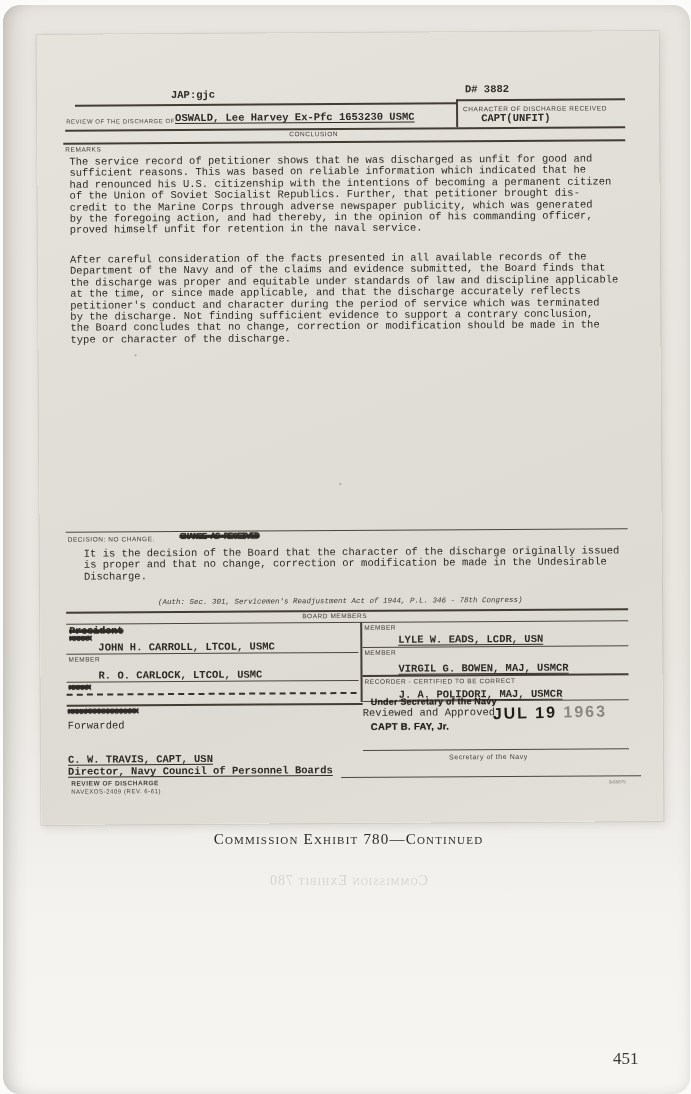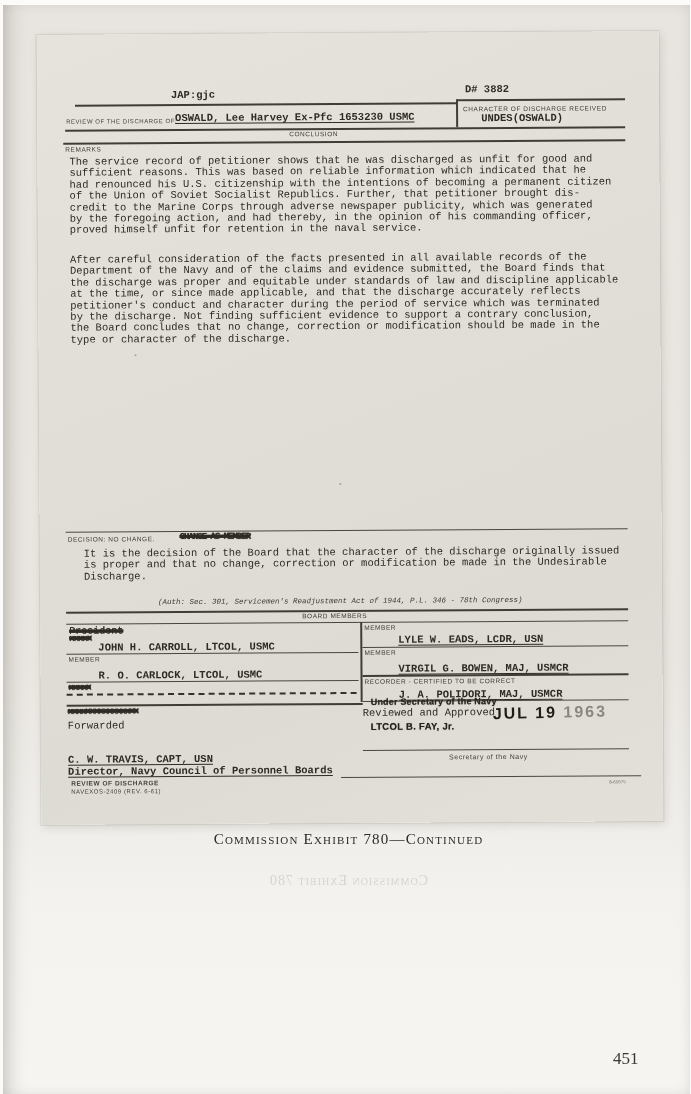--- a/index.html
+++ b/index.html
@@ -1,35 +1,35 @@
 <!DOCTYPE html>
 <html><head>
 <meta charset="utf-8">
 <style>
   html,body{margin:0;padding:0;background:#ffffff;}
   .canvas{position:relative;width:691px;height:1094px;overflow:hidden;
     background:#fbfbfa;font-family:"Liberation Sans",sans-serif;}
   .bookpage{position:absolute;left:3px;top:5px;right:1px;bottom:0;
     background:linear-gradient(180deg,#e8e5e0 0%,#e9e6e1 60%,#eeece8 72%,#f3f2ef 82%,#f6f5f2 100%);
-    box-shadow:inset 14px 0 22px -14px rgba(90,85,75,.45), inset -6px 0 14px -8px rgba(120,115,105,.25);}
+    box-shadow:inset 14px 0 22px -14px rgba(90,85,75,.45), inset -6px 0 14px -8px rgba(120,115,105,.25);border-radius:17px;}
   .photostat{position:absolute;left:36px;top:28px;width:622px;height:790px;
     background:linear-gradient(160deg,#e6e3dd 0%,#e1ded8 40%,#dedbd4 75%,#e3e0da 100%);
     transform:rotate(-0.35deg);
     box-shadow:0 0 0 1px rgba(160,155,145,.25), 2px 3px 8px rgba(100,95,85,.18);}
   .abs{position:absolute;}
   .mono{font-family:"Liberation Mono","DejaVu Sans Mono",monospace;color:#2e2a25;}
   .typed{font-size:10.5px;line-height:11.4px;white-space:pre-line;}
   .typed-b{font-weight:bold;}
   .lbl{font-family:"Liberation Sans",sans-serif;font-size:6.5px;letter-spacing:.55px;
     color:#46423b;white-space:nowrap;}
   .rule{position:absolute;background:#413d35;height:2px;}
   .rule-thin{height:1.3px;background:#4a463e;}
   .vrule{position:absolute;background:#413d35;width:1.5px;}
   .underline-name{text-decoration:underline;text-underline-offset:2px;}
-  .struck{font-weight:normal;text-decoration:line-through;text-decoration-thickness:2.5px;
+  .struck{font-weight:bold;text-decoration:line-through;text-decoration-thickness:2.5px;
     text-shadow:0 0 .6px #2e2a25;}
   .xover{font-weight:bold;letter-spacing:-1px;text-decoration:line-through;
     text-decoration-thickness:3px;text-shadow:0 0 1px #2e2a25;}
   .dashes{position:absolute;border-top:2.6px dashed #35312b;height:0;}
   .stamp-name{font-family:"Liberation Sans",sans-serif;font-weight:bold;font-size:9.5px;
     color:#25221d;letter-spacing:.3px;text-shadow:0 0 .7px rgba(37,34,29,.7);white-space:nowrap;}
   .stamp-title{font-family:"Liberation Sans",sans-serif;font-weight:bold;font-size:9px;
     color:#2a261f;letter-spacing:.2px;text-shadow:0 0 1px rgba(42,38,31,.75);white-space:nowrap;}
   .datestamp{font-family:"Liberation Sans",sans-serif;font-weight:bold;font-size:16px;
     color:#1f1c17;letter-spacing:2px;white-space:nowrap;transform:rotate(-1deg);}
@@ -55,21 +55,21 @@
 
       <div class="abs mono typed typed-b" style="left:134px;top:56px;">JAP:gjc</div>
       <div class="abs mono typed typed-b" style="left:428px;top:52px;">D# 3882</div>
       <div class="rule" style="left:38px;top:70px;width:382px;"></div>
       <div class="rule" style="left:420px;top:67px;width:168px;"></div>
       <div class="vrule" style="left:419px;top:67px;height:28px;"></div>
 
       <div class="abs lbl" style="left:29px;top:84px;font-size:6px;">REVIEW OF THE DISCHARGE OF:</div>
       <div class="abs mono typed typed-b underline-name" style="left:138px;top:79px;">OSWALD, Lee Harvey  Ex-Pfc  1653230  USMC</div>
       <div class="abs lbl" style="left:426px;top:73px;">CHARACTER OF DISCHARGE RECEIVED</div>
-      <div class="abs mono typed typed-b" style="left:444px;top:81px;">UNDES(OSWALD)</div>
+      <div class="abs mono typed typed-b" style="left:444px;top:81px;">CAPT(UNFIT)</div>
 
       <div class="rule" style="left:28px;top:95px;width:560px;"></div>
       <div class="abs lbl" style="left:252px;top:97px;">CONCLUSION</div>
       <div class="rule" style="left:26px;top:108px;width:562px;"></div>
       <div class="abs lbl" style="left:28px;top:111px;">REMARKS</div>
 
       <div class="abs mono typed" style="left:32px;top:122px;width:580px;">The service record of petitioner shows that he was discharged as unfit for good and
 sufficient reasons.  This was based on reliable information which indicated that he
 had renounced his U.S. citizenship with the intentions of becoming a permanent citizen
 of the Union of Soviet Socialist Republics.  Further, that petitioner brought dis-
@@ -80,21 +80,21 @@
 Department of the Navy and of the claims and evidence submitted, the Board finds that
 the discharge was proper and equitable under standards of law and discipline applicable
 at the time, or since made applicable, and that the discharge accurately reflects
 petitioner's conduct and character during the period of service which was terminated
 by the discharge.  Not finding sufficient evidence to support a contrary conclusion,
 the Board concludes that no change, correction or modification should be made in the
 type or character of the discharge.</div>
 
       <div class="rule rule-thin" style="left:26px;top:497px;width:562px;"></div>
       <div class="abs lbl" style="left:28px;top:501px;">DECISION:   NO CHANGE.</div>
-      <div class="abs mono xover" style="left:140px;top:498px;font-size:9px;">CHANGE AS MEMBER</div>
+      <div class="abs mono xover" style="left:140px;top:498px;font-size:9px;">CHANGE AS RECEIVED</div>
       <div class="abs mono typed" style="left:44px;top:514px;width:560px;">It is the decision of the Board that the character of the discharge originally issued
 is proper and that no change, correction or modification be made in the Undesirable
 Discharge.</div>
       <div class="abs auth" style="left:118px;top:564px;">(Auth:  Sec. 301, Servicemen's Readjustment Act of 1944, P.L. 346 - 78th Congress)</div>
 
       <div class="rule" style="left:26px;top:577px;width:562px;"></div>
       <div class="abs lbl" style="left:262px;top:579px;">BOARD MEMBERS</div>
       <div class="rule rule-thin" style="left:26px;top:589px;width:562px;"></div>
       <div class="vrule" style="left:320px;top:589px;height:80px;"></div>
 
@@ -117,21 +117,21 @@
       <div class="abs lbl" style="left:324px;top:645px;">RECORDER - CERTIFIED TO BE CORRECT</div>
       <div class="abs mono typed typed-b underline-name" style="left:358px;top:657px;">J. A. POLIDORI, MAJ, USMCR</div>
       <div class="rule rule-thin" style="left:322px;top:668px;width:266px;"></div>
 
       <div class="rule" style="left:26px;top:670px;width:296px;"></div>
       <div class="abs mono xover" style="left:27px;top:672px;font-size:9px;">xxxxxxxxxxxxxxxx</div>
       <div class="abs mono typed" style="left:27px;top:686px;">Forwarded</div>
 
       <div class="abs mono typed" style="left:322px;top:675px;">Reviewed and Approved</div>
       <div class="abs datestamp" style="left:452px;top:672px;"><span>JUL 19</span> <span class="fade">1963</span></div>
-      <div class="abs stamp-name" style="left:330px;top:688px;">LTCOL B. FAY, Jr.</div>
+      <div class="abs stamp-name" style="left:330px;top:688px;">CAPT B. FAY, Jr.</div>
       <div class="abs stamp-title" style="left:330px;top:664px;">Under Secretary of the Navy</div>
       <div class="rule rule-thin" style="left:322px;top:717px;width:266px;"></div>
       <div class="abs lbl" style="left:408px;top:721px;font-size:7px;">Secretary of the Navy</div>
 
       <div class="abs mono typed typed-b underline-name" style="left:27px;top:720px;">C. W. TRAVIS, CAPT, USN</div>
       <div class="abs mono typed typed-b underline-name" style="left:27px;top:732px;">Director, Navy Council of Personnel Boards</div>
       <div class="rule rule-thin" style="left:300px;top:744px;width:300px;"></div>
       <div class="abs lbl" style="left:30px;top:745px;font-weight:bold;">REVIEW OF DISCHARGE</div>
       <div class="abs lbl" style="left:30px;top:754px;font-size:6px;">NAVEXOS-2409 (REV. 6-61)</div>
       <div class="abs tinycode" style="left:568px;top:748px;">8-65675</div>

